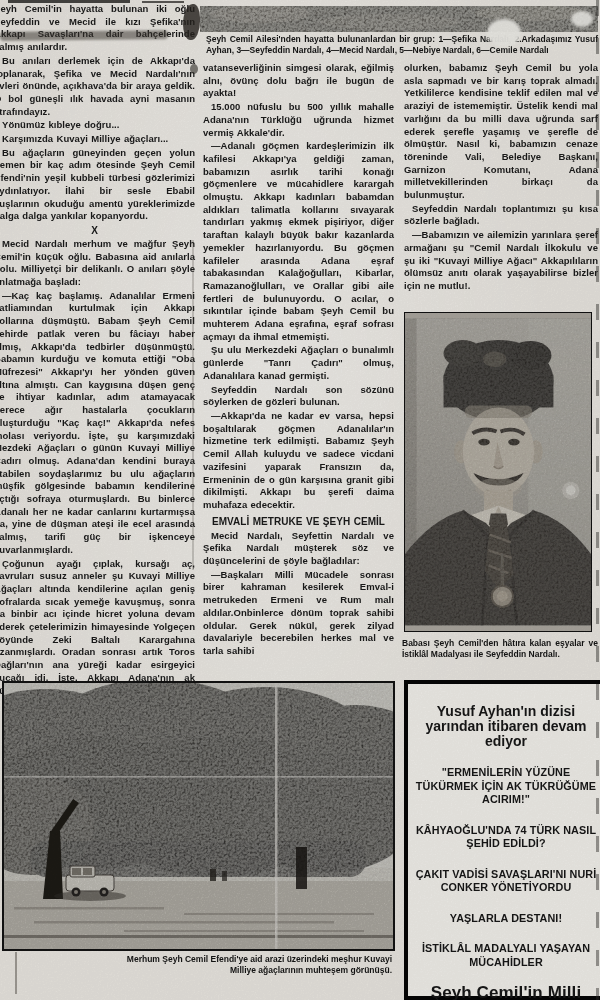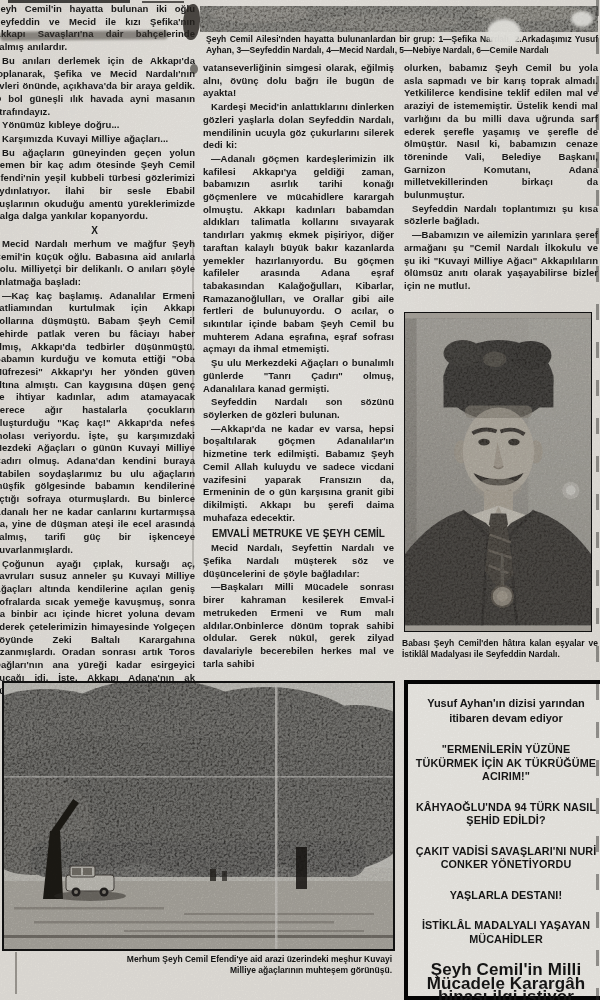--- a/index.html
+++ b/index.html
@@ -25,21 +25,21 @@
   #col-left{left:-6px;top:3px;width:201px;}
   #top-strip{left:200px;top:6px;width:398px;height:26px;overflow:hidden;}
   #top-caption{left:206px;top:34px;width:392px;text-align:justify;}
   #col-mid{left:203px;top:62px;width:191px;}
   #col-right{left:404px;top:62px;width:194px;}
   #portrait{left:404px;top:312px;width:186px;height:318px;border:1.5px solid #111;
             background:#a9a59d;overflow:hidden;}
   #portrait-caption{left:402px;top:638px;width:196px;text-align:justify;}
   #sidebar{left:404px;top:680px;width:184px;height:304px;border:4px solid #050505;
            background:#efede8;text-align:center;padding:4px 6px;}
-  .sb-title{font-size:11px;line-height:15px;font-weight:700;margin-top:8px;}
+  .sb-title{font-size:14px;line-height:15px;font-weight:700;margin-top:16px;}
   .sb-head{font-size:10.8px;line-height:13.5px;font-weight:700;margin-top:17px;
            letter-spacing:.1px;}
   .sb-head.last{font-size:17px;}
   #tree{left:2px;top:681px;width:389px;height:266px;border:2px solid #131313;
         background:#d6d3cc;overflow:hidden;}
   #tree-caption{left:100px;top:954px;width:292px;text-align:right;}
   
   .smudge1{left:0;top:31px;width:168px;height:9px;background:#3a352f;opacity:.5;
            border-radius:4px;filter:blur(1px);transform:rotate(-.6deg);}
   .ink-blob{left:183px;top:4px;width:17px;height:36px;background:#26221e;
@@ -94,21 +94,21 @@
     <p>Karşımızda Kuvayi Milliye ağaçları...</p>
     <p>Bu ağaçların güneyinden geçen yolun hemen bir kaç adım ötesinde Şeyh Cemil Efendi'nin yeşil kubbeli türbesi gözlerimizi aydınlatıyor. İlahi bir sesle Ebabil kuşlarının okuduğu amentü yüreklerimizde dalga dalga yankılar kopanyordu.</p>
     <div class="xsep">X</div>
     <p>Mecid Nardalı merhum ve mağfur Şeyh Cemil'in küçük oğlu. Babasına aid anılarla dolu. Milliyetçi bir delikanlı. O anıları şöyle anlatmağa başladı:</p>
     <p>—Kaç kaç başlamış. Adanalılar Ermeni katliamından kurtulmak için Akkapı yollarına düşmüştü. Babam Şeyh Cemil şehirde patlak veren bu fâciayı haber almış, Akkapı'da tedbirler düşünmüştü. Babamın kurduğu ve komuta ettiği "Oba Müfrezesi" Akkapı'yı her yönden güven altına almıştı. Can kaygısına düşen genç ve ihtiyar kadınlar, adım atamayacak derece ağır hastalarla çocukların oluşturduğu "Kaç kaç!" Akkapı'da nefes molası veriyordu. İşte, şu karşımızdaki Mezdeki Ağaçları o günün Kuvayi Milliye Çadırı olmuş. Adana'dan kendini buraya atabilen soydaşlarımız bu ulu ağaçların müşfik gölgesinde babamın kendilerine açtığı sofraya oturmuşlardı. Bu binlerce Adanalı her ne kadar canlarını kurtarmışsa da, yine de düşman ateşi ile ecel arasında kalmış, tarifi güç bir işkenceye yuvarlanmışlardı.</p>
     <p>Çoğunun ayağı çıplak, kursağı aç, yavruları susuz anneler şu Kuvayi Milliye Ağaçları altında kendilerine açılan geniş sofralarda sıcak yemeğe kavuşmuş, sonra da binbir acı içinde hicret yoluna devam ederek çetelerimizin himayesinde Yolgeçen köyünde Zeki Baltalı Karargahına uzanmışlardı. Oradan sonrası artık Toros Dağları'nın ana yüreği kadar esirgeyici kucağı idi. İşte, Akkapı Adana'nın ak yüreğinin, ak vicdanının ve Akkapılı'nın ak</p>
   </div>
 
   <div class="abs bt" id="col-mid">
     <p class="flush">vatanseverliğinin simgesi olarak, eğilmiş alnı, övünç dolu bağrı ile bugün de ayakta!</p>
-    <p>Kardeşi Mecid'in anlattıklarını dinlerken gözleri yaşlarla dolan Seyfeddin Nardalı, mendilinin ucuyla göz çukurlarını silerek dedi ki:</p>
+    <p>15.000 nüfuslu bu 500 yıllık mahalle Adana'nın Türklüğü uğrunda hizmet vermiş Akkale'dir.</p>
     <p>—Adanalı göçmen kardeşlerimizin ilk kafilesi Akkapı'ya geldiği zaman, babamızın asırlık tarihi konağı göçmenlere ve mücahidlere karargah olmuştu. Akkapı kadınları babamdan aldıkları talimatla kollarını sıvayarak tandırları yakmış ekmek pişiriyor, diğer taraftan kalaylı büyük bakır kazanlarda yemekler hazırlanıyordu. Bu göçmen kafileler arasında Adana eşraf tabakasından Kalağoğulları, Kibarlar, Ramazanoğlulları, ve Orallar gibi aile fertleri de bulunuyordu. O acılar, o sıkıntılar içinde babam Şeyh Cemil bu muhterem Adana eşrafına, eşraf sofrası açmayı da ihmal etmemişti.</p>
     <p>Şu ulu Merkezdeki Ağaçları o bunalımlı günlerde "Tanrı Çadırı" olmuş, Adanalılara kanad germişti.</p>
     <p>Seyfeddin Nardalı son sözünü söylerken de gözleri bulunan.</p>
     <p>—Akkapı'da ne kadar ev varsa, hepsi boşaltılarak göçmen Adanalılar'ın hizmetine terk edilmişti. Babamız Şeyh Cemil Allah kuluydu ve sadece vicdani vazifesini yaparak Fransızın da, Ermeninin de o gün karşısına granit gibi dikilmişti. Akkapı bu şerefi daima muhafaza edecektir.</p>
     <div class="colhead">EMVALİ METRUKE VE ŞEYH CEMİL</div>
     <p>Mecid Nardalı, Seyfettin Nardalı ve Şefika Nardalı müşterek söz ve düşüncelerini de şöyle bağladılar:</p>
     <p>—Başkaları Milli Mücadele sonrası birer kahraman kesilerek Emval-i metrukeden Ermeni ve Rum malı aldılar.Onbinlerce dönüm toprak sahibi oldular. Gerek nükül, gerek zilyad davalariyle becerebilen herkes mal ve tarla sahibi</p>
   </div>
 
   <div class="abs bt" id="col-right">
@@ -172,21 +172,21 @@
       <circle cx="172" cy="178" r="5" fill="#efece5" opacity=".85"></circle>
       <rect width="193" height="318" filter="url(#grainW)" opacity=".22"></rect>
       <rect width="193" height="318" filter="url(#grainD)" opacity=".16"></rect>
     </svg>
   </div>
   <div class="abs cap" id="portrait-caption">Babası Şeyh Cemil'den hâtıra kalan eşyalar ve İstiklâl Madalyası ile Seyfeddin Nardalı.</div>
 
   <div class="abs" id="sidebar">
     <div class="sb-title">Yusuf Ayhan'ın dizisi yarından itibaren devam ediyor</div>
     <div class="sb-head">"ERMENİLERİN YÜZÜNE TÜKÜRMEK İÇİN AK TÜKRÜĞÜME ACIRIM!"</div>
-    <div class="sb-head">KÂHYAOĞLU'NDA 94 TÜRK NASIL ŞEHİD EDİLDİ?</div>
+    <div class="sb-head">KÂHYAOĞLU'NDA 74 TÜRK NASIL ŞEHİD EDİLDİ?</div>
     <div class="sb-head">ÇAKIT VADİSİ SAVAŞLARI'NI NURİ CONKER YÖNETİYORDU</div>
     <div class="sb-head">YAŞLARLA DESTANI!</div>
     <div class="sb-head">İSTİKLÂL MADALYALI YAŞAYAN MÜCAHİDLER</div>
     <div class="sb-head last">Şeyh Cemil'in Milli Mücadele Karargâh binası ilgi istiyor</div>
   </div>
 
   <div class="abs" id="tree">
     <svg width="389" height="266" viewBox="0 0 389 266">
       <rect width="389" height="266" fill="#d6d3cc"></rect>
       <rect y="185" width="389" height="81" fill="#cdc9c0"></rect>

